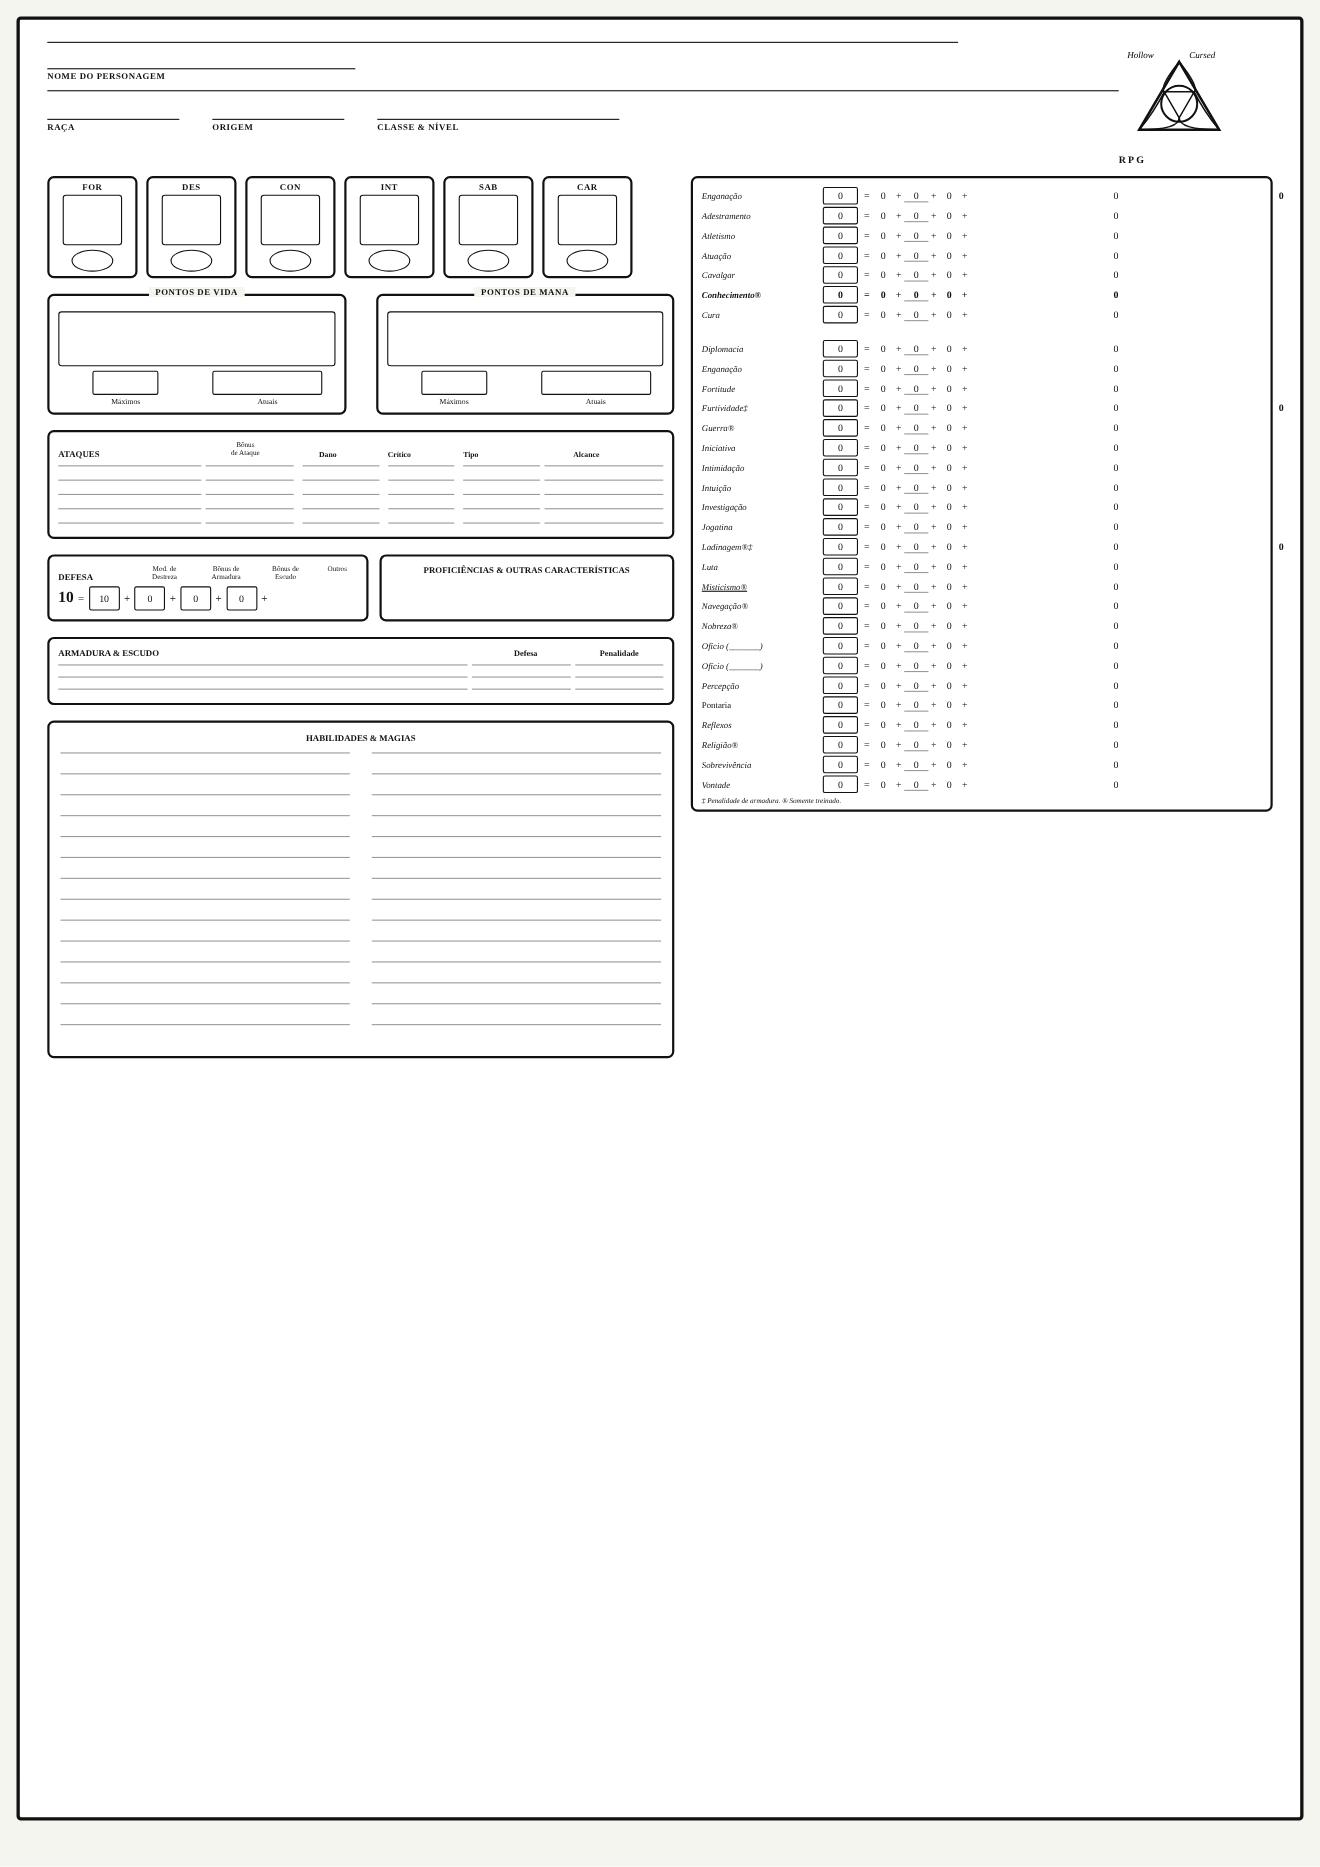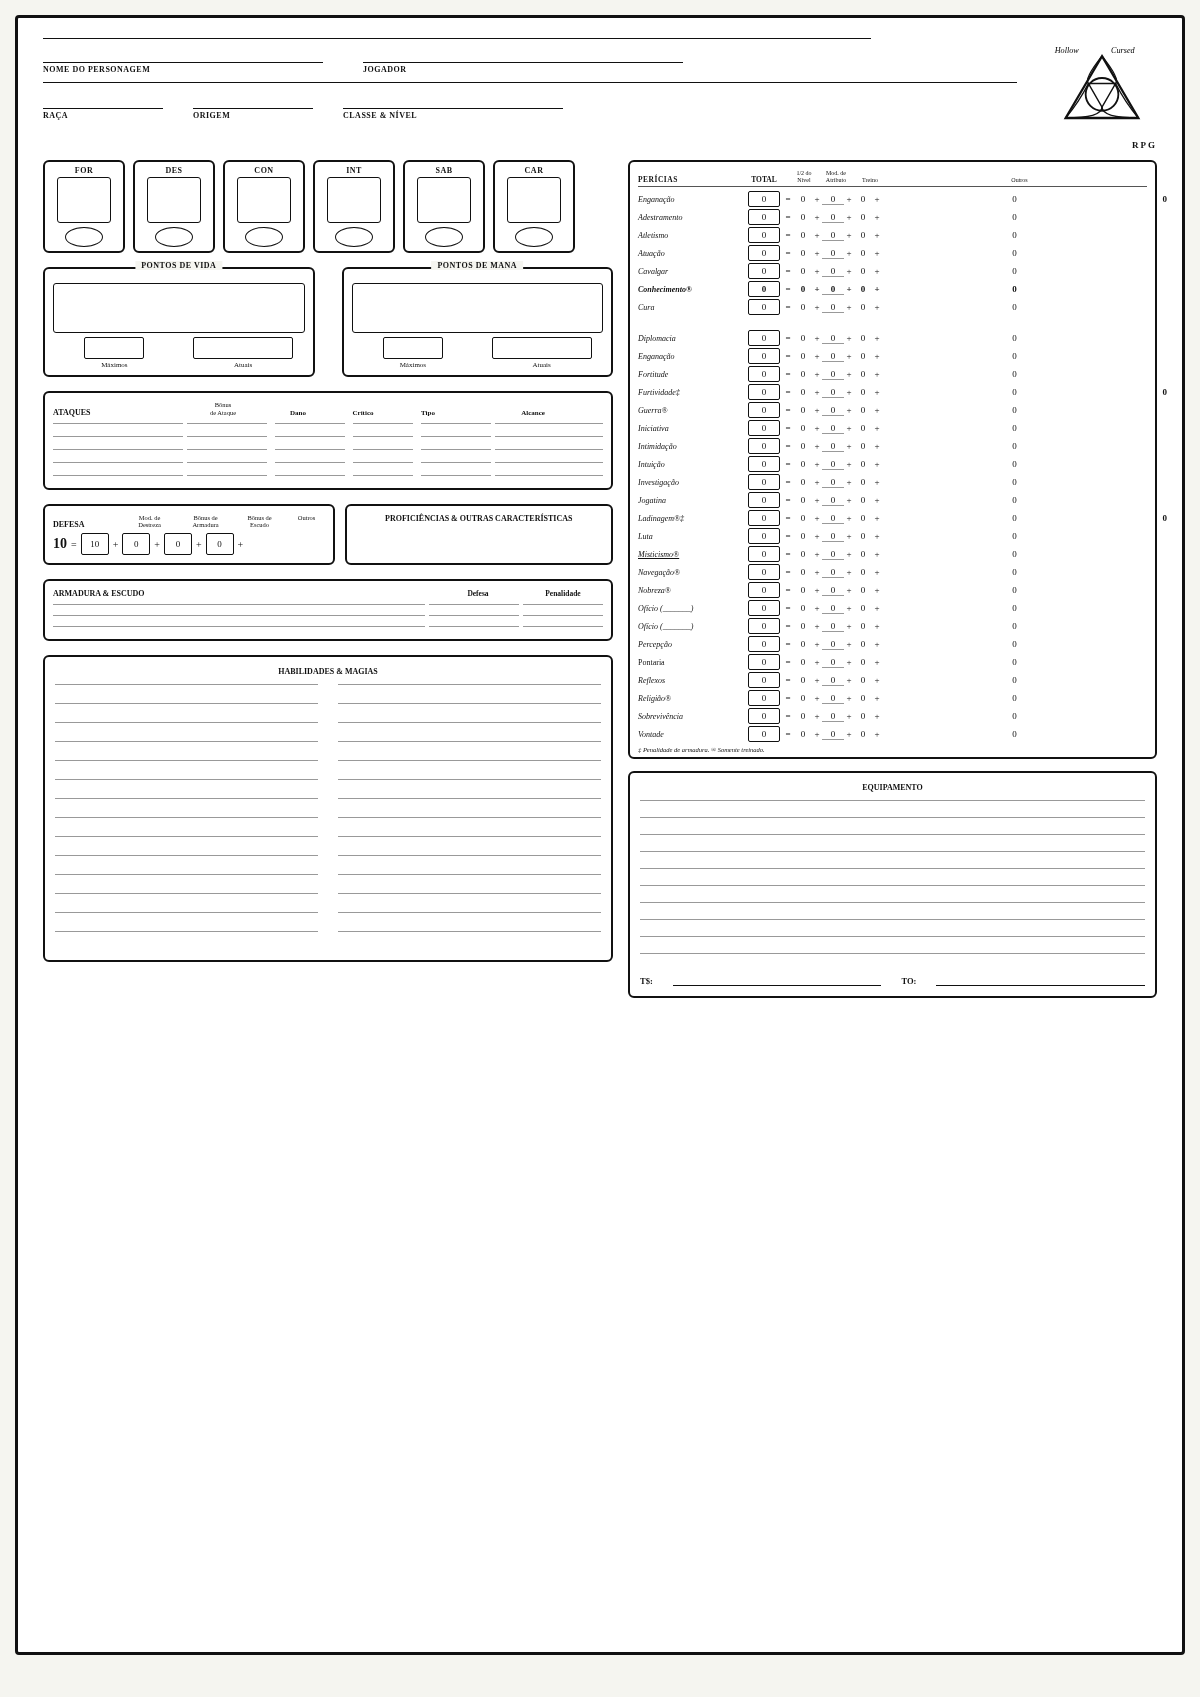--- a/index.html
+++ b/index.html
@@ -23,21 +23,21 @@
     }
     .header-line {
       border-bottom: 1.5px solid #111;
       margin-bottom: 6px;
       width: 85%;
     }
     .logo-area {
       width: 140px;
       display: flex;
       flex-direction: column;
-      align-items: flex-end;
+      align-items: flex-start;
     }
     .logo-svg {
       width: 110px;
       height: 100px;
     }
     .logo-text {
       font-size: 9px;
       font-weight: bold;
       letter-spacing: 2px;
       text-align: center;
@@ -366,24 +366,20 @@
 <div class="outer-border">
 
   <div class="header">
     <div class="header-left">
       <div class="header-line"></div>
 
       <div class="name-row">
         <div class="name-field">
           <div class="line"></div>
           <span class="name-label">NOME DO PERSONAGEM</span>
-        </div>
-        <div class="name-field player-field">
-          <div class="line"></div>
-          <span class="name-label">JOGADOR</span>
         </div>
       </div>
       <div class="separator-line"></div>
 
       <div class="char-info-row">
         <div class="char-info-item">
           <div class="line"></div>
           <span class="name-label">RAÇA</span>
         </div>
         <div class="char-info-item">
@@ -638,32 +634,20 @@
             <div class="hab-line"></div>
           </div>
         </div>
       </div>
     </div>
 
     <div class="right-col">
 
       <div class="pericias-section" style="position:relative;">
 
-        <div class="pericias-header">
-          <div style="flex:0 0 110px; font-size:7.5px; font-weight:bold; letter-spacing:0.5px;">PERÍCIAS</div>
-          <div style="flex:0 0 32px; text-align:center; font-size:7.5px; font-weight:bold;">TOTAL</div>
-          <div style="flex:0 0 14px;"></div>
-          <div style="flex:0 0 20px; text-align:center; font-size:6px; line-height:1.2;">1/2 do<br>Nível</div>
-          <div style="flex:0 0 10px;"></div>
-          <div style="flex:0 0 24px; text-align:center; font-size:6px; line-height:1.2;">Mod. de<br>Atributo</div>
-          <div style="flex:0 0 10px;"></div>
-          <div style="flex:0 0 24px; text-align:center; font-size:6px; line-height:1.2;">Treino</div>
-          <div style="flex:0 0 10px;"></div>
-          <div style="flex:1; text-align:center; font-size:6px; line-height:1.2;">Outros</div>
-        </div>
 
         <div id="pericias-rows">
             <div class="pericia-row" style="position: relative;">
     <div style="flex:0 0 110px; font-size:8px; font-style:italic;">Enganação</div>
     <div style="flex:0 0 32px; text-align:center; font-size:9px; border:1px solid #111; border-radius:2px; height:16px; display:flex; align-items:center; justify-content:center; margin-right:2px;">0</div>
     <div style="flex:0 0 12px; text-align:center; font-size:9px;">=</div>
     <div style="flex:0 0 18px; text-align:center; font-size:9px;">0</div>
     <div style="flex:0 0 10px; text-align:center; font-size:9px;">+</div>
     <div style="flex:0 0 22px; text-align:center; font-size:9px; border-bottom:1px solid #999;">0</div>
     <div style="flex:0 0 10px; text-align:center; font-size:9px;">+</div>
@@ -1020,35 +1004,16 @@
     <div style="flex:0 0 10px; text-align:center; font-size:9px;">+</div>
     <div style="flex:0 0 18px; text-align:center; font-size:9px;">0</div>
     <div style="flex:0 0 10px; text-align:center; font-size:9px;">+</div>
     <div style="flex:1; text-align:center; font-size:9px;">0</div>
   </div>
           </div>
 
         <div class="pericia-footnote">‡ Penalidade de armadura.  ® Somente treinado.</div>
       </div>
 
-      <div class="equipment-section">
-        <div class="equipment-title">EQUIPAMENTO</div>
-        <div class="equip-line"></div>
-        <div class="equip-line"></div>
-        <div class="equip-line"></div>
-        <div class="equip-line"></div>
-        <div class="equip-line"></div>
-        <div class="equip-line"></div>
-        <div class="equip-line"></div>
-        <div class="equip-line"></div>
-        <div class="equip-line"></div>
-        <div class="equip-line"></div>
-        <div class="ts-row">
-          <span class="ts-label">T$:</span>
-          <div class="ts-field"></div>
-          <span class="ts-label">TO:</span>
-          <div class="ts-field"></div>
-        </div>
-      </div>
     </div>
   </div>
 
 </div>
 
 </body></html>

